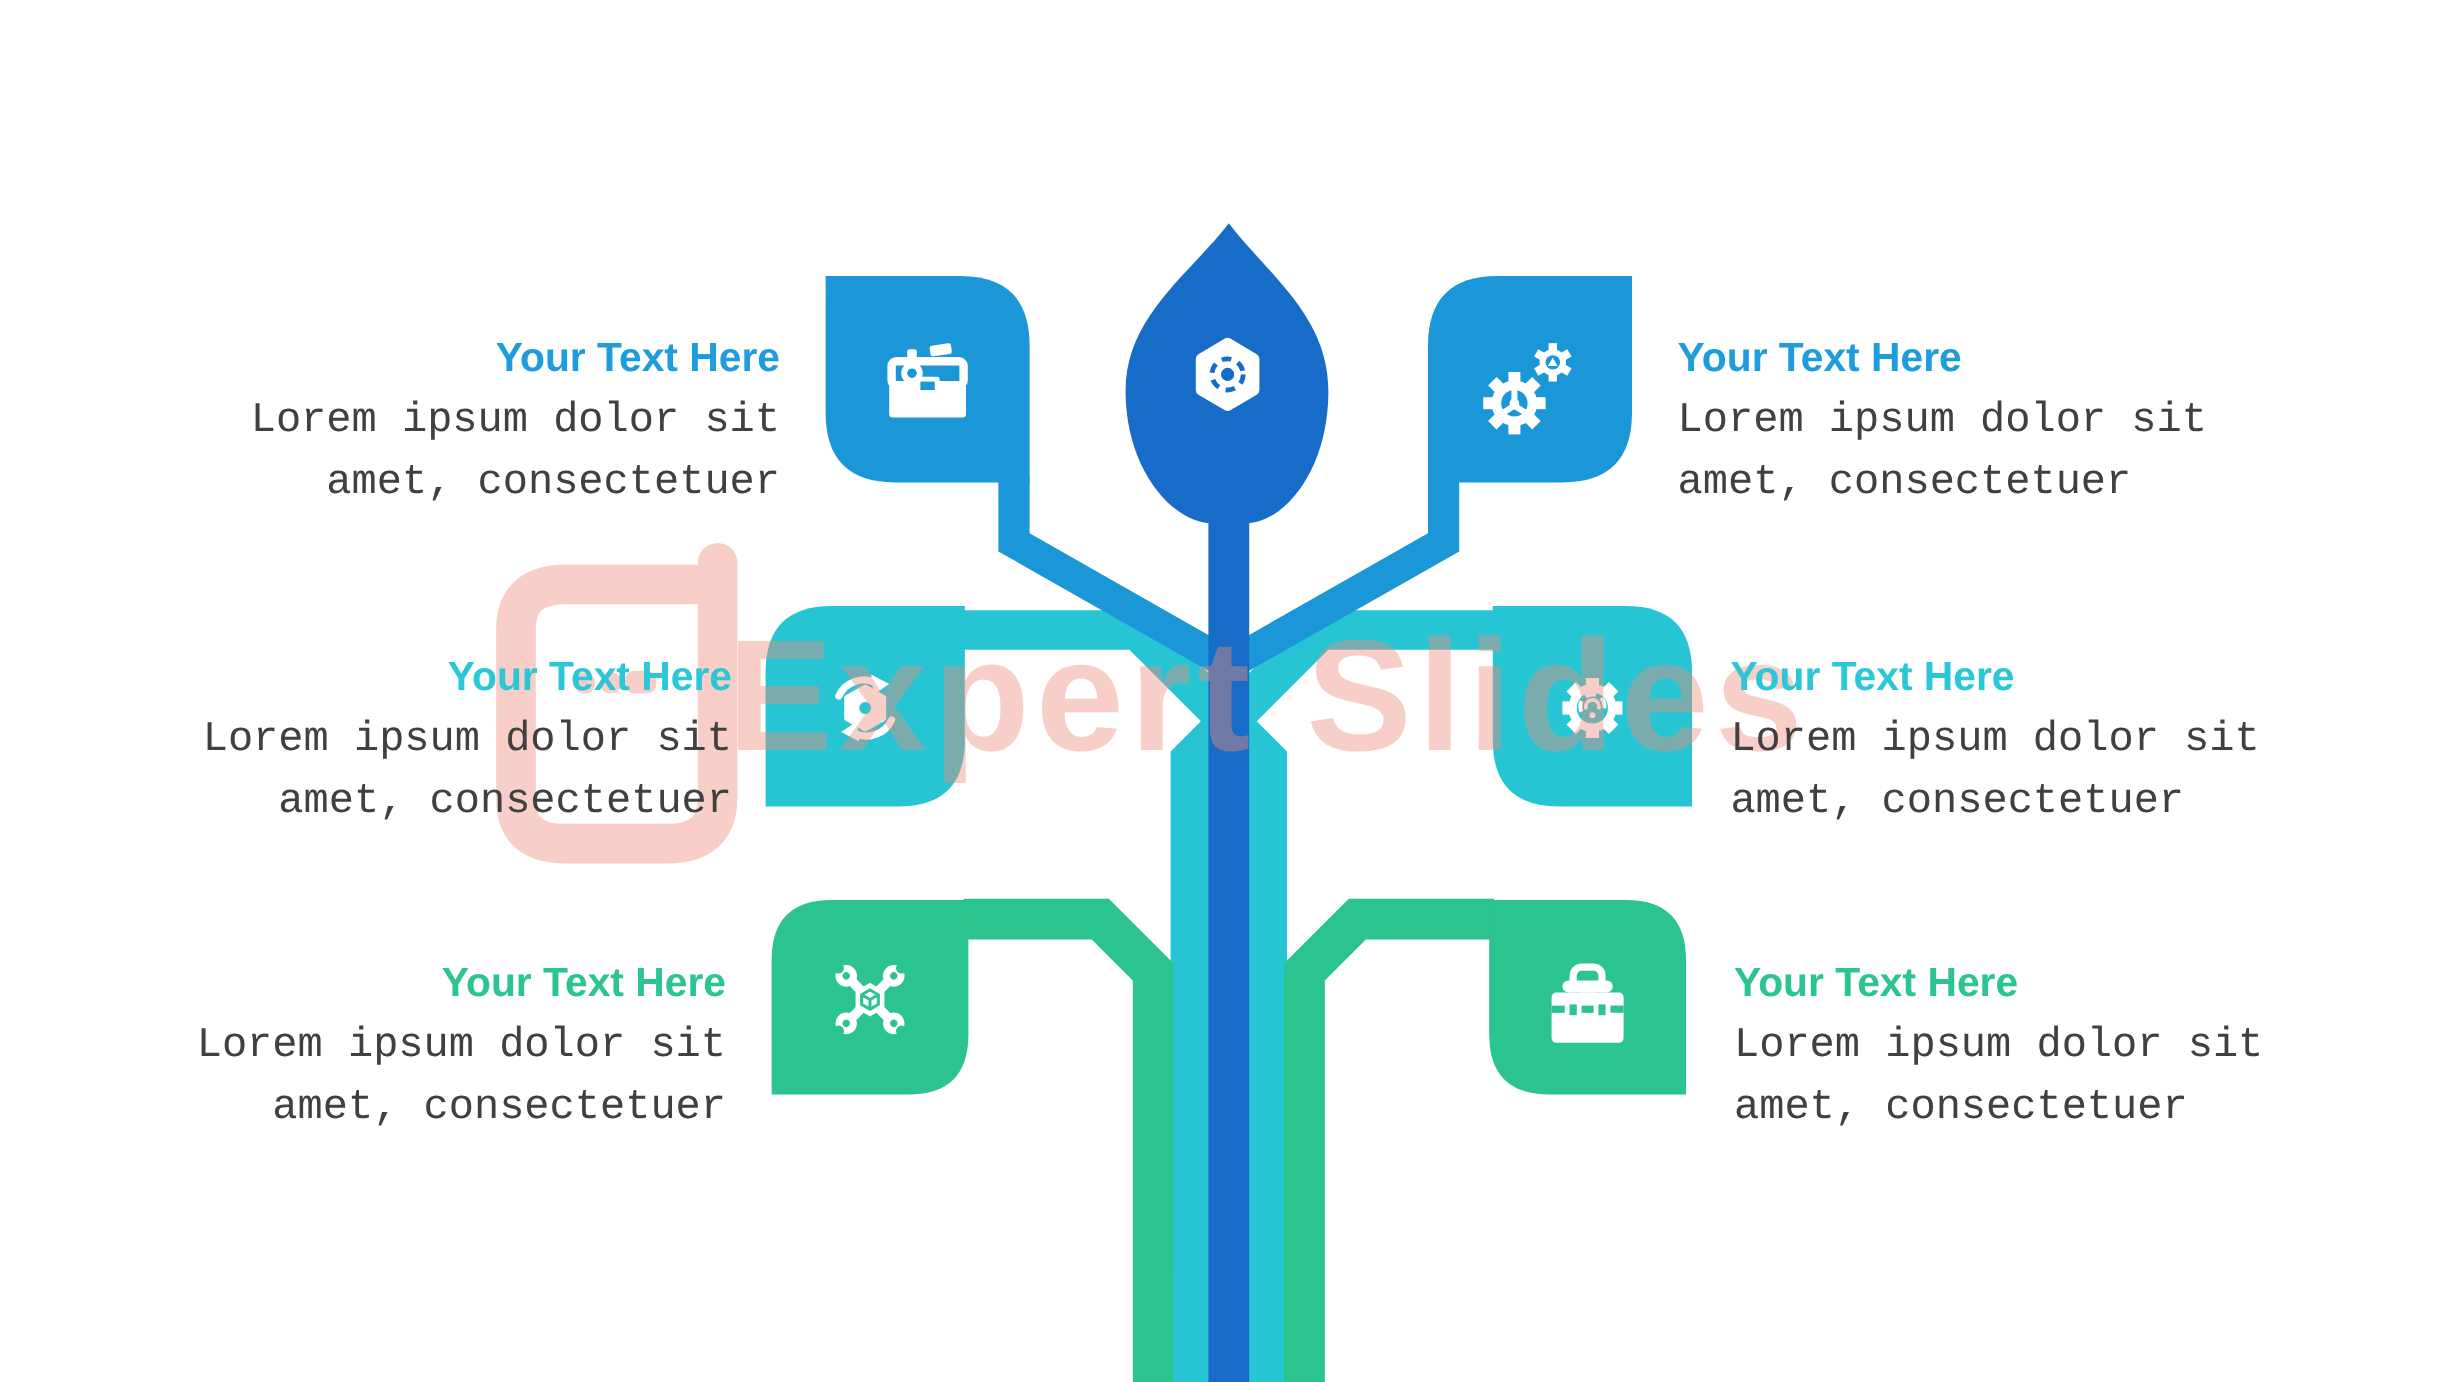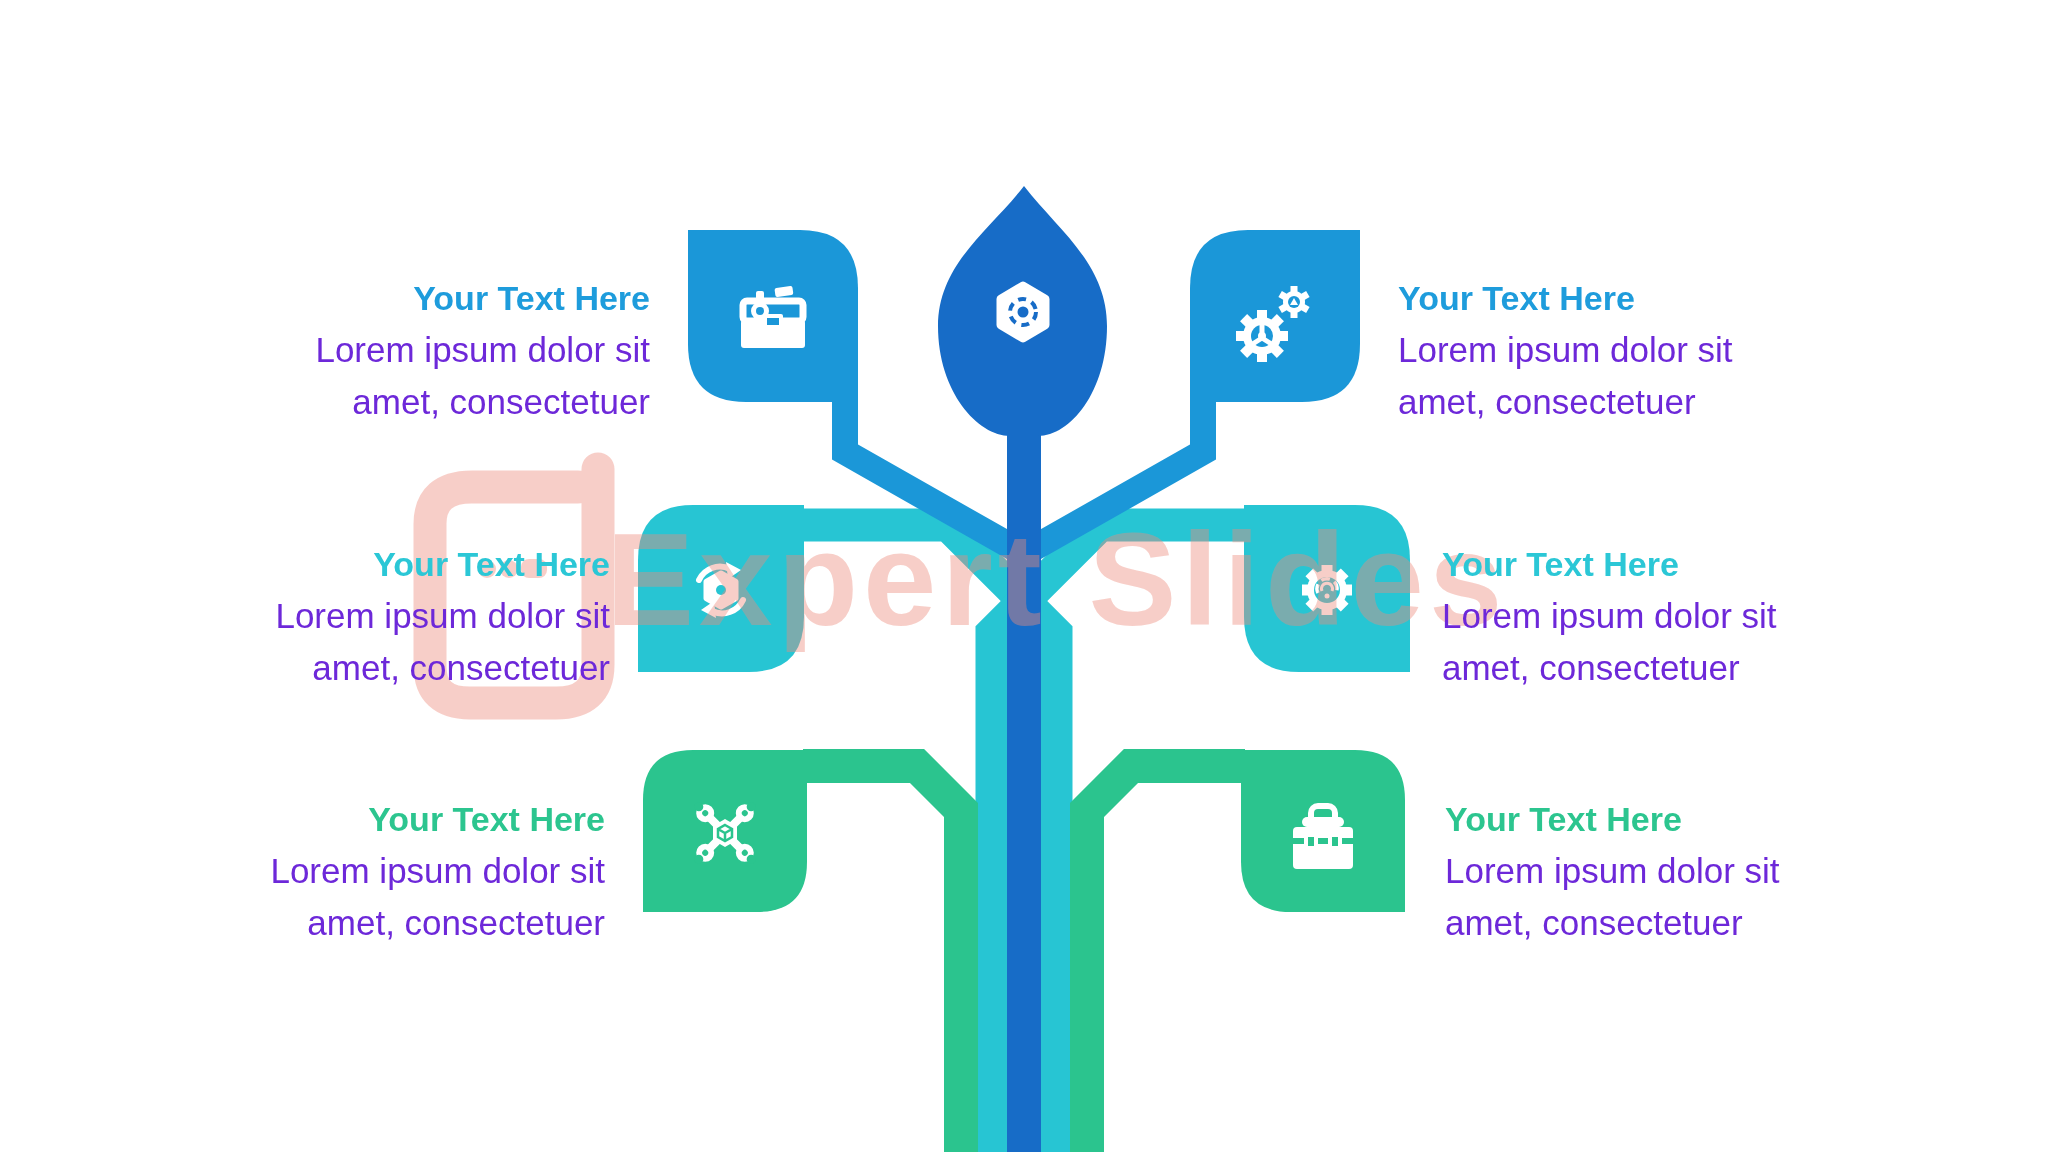--- a/index.html
+++ b/index.html
@@ -6,21 +6,21 @@
   #canvas{position:relative;width:2048px;height:1152px;background:#ffffff;overflow:hidden;
           font-family:"Liberation Sans", sans-serif;}
   #tree-svg{position:absolute;left:0;top:0;}
   .wm{position:absolute;left:0;top:0;width:1846px;height:1152px;opacity:0.42;pointer-events:none;}
   .wm-text{position:absolute;left:606px;top:514px;font-size:132px;font-weight:bold;
            letter-spacing:5px;line-height:1;white-space:nowrap;}
   .tb{position:absolute;width:560px;margin-top:28px;}
   .tb.left{text-align:right;}
   .tb.right{text-align:left;}
   .tb-label{font-size:34px;font-weight:bold;line-height:52px;}
-  .tb-body{font-size:35px;color:#6d28d9;line-height:52px;}
+  .tb-body{font-size:35px;color:#404040;line-height:52px;font-family:Liberation Mono, monospace;}
 </style>
 </head>
 <body>
 
 <div id="canvas">
 
   <svg id="tree-svg" width="2048" height="1152" viewBox="0 0 2048 1152">
 
     <polyline points="800,525 948,525 1056,633 1056,1152" fill="none" stroke-width="33" stroke="#27c5d3"></polyline>
     <polyline points="1248,525 1100,525 992,633 992,1152" fill="none" stroke-width="33" stroke="#27c5d3"></polyline>

